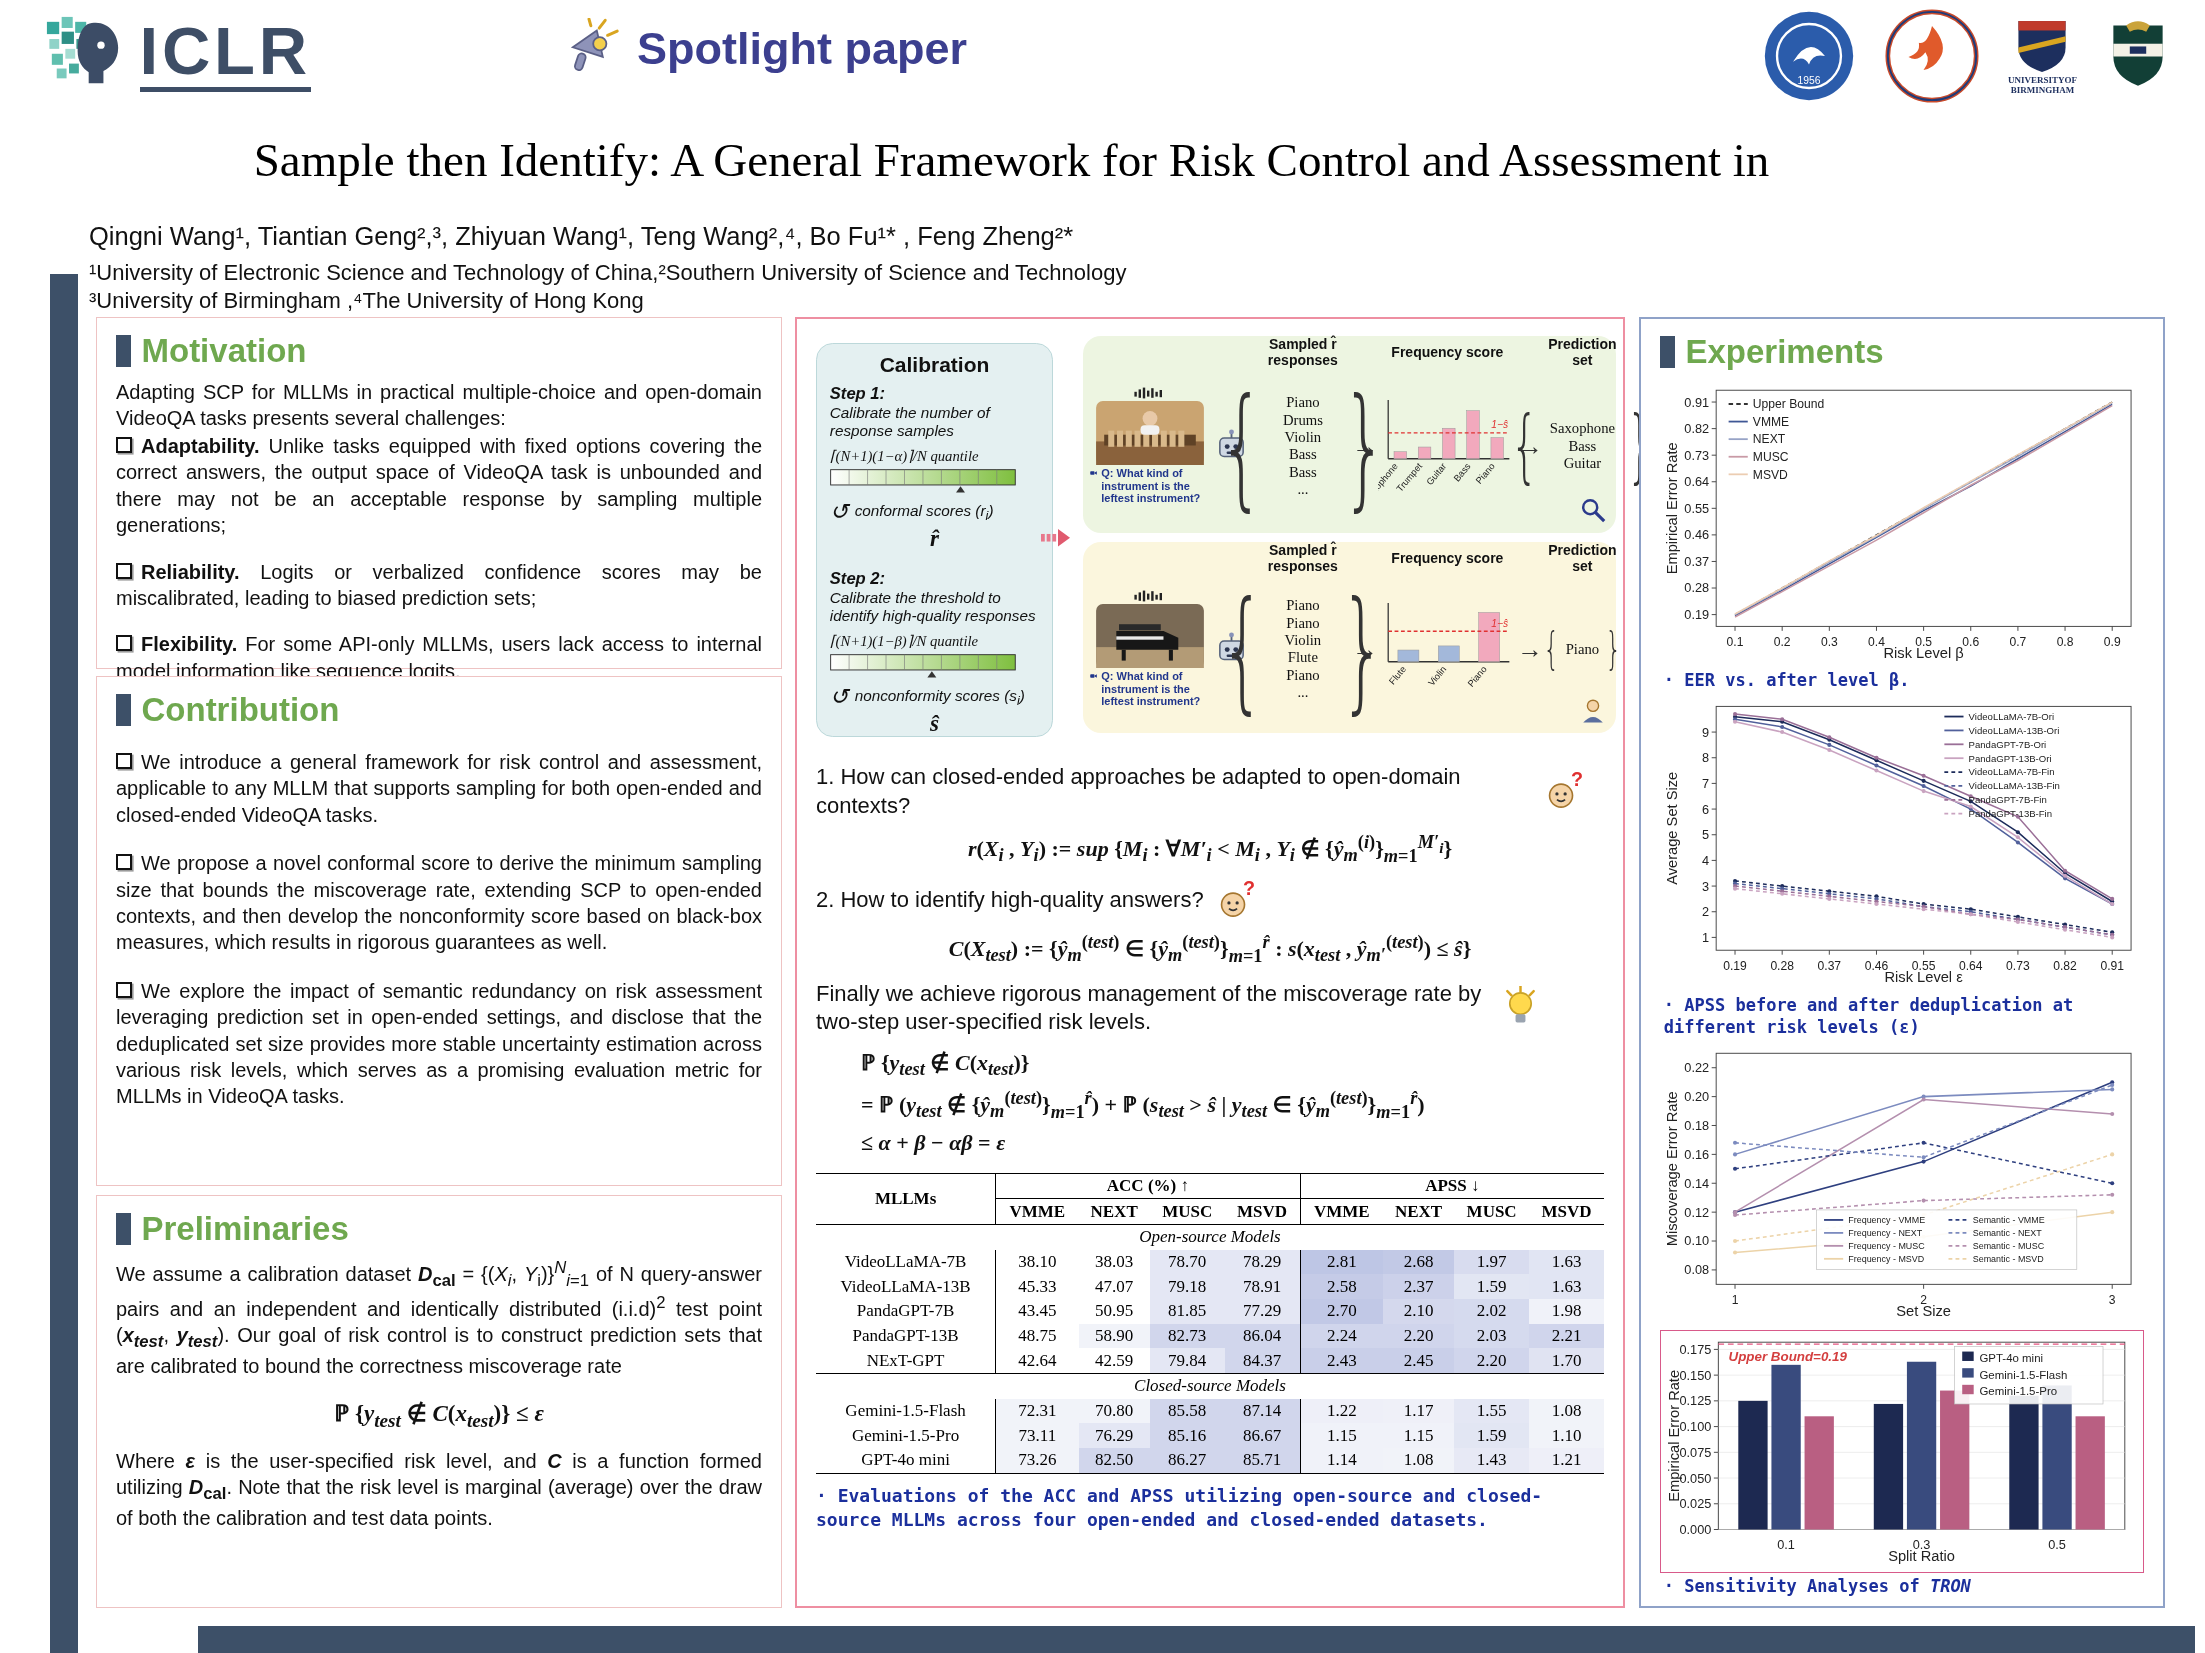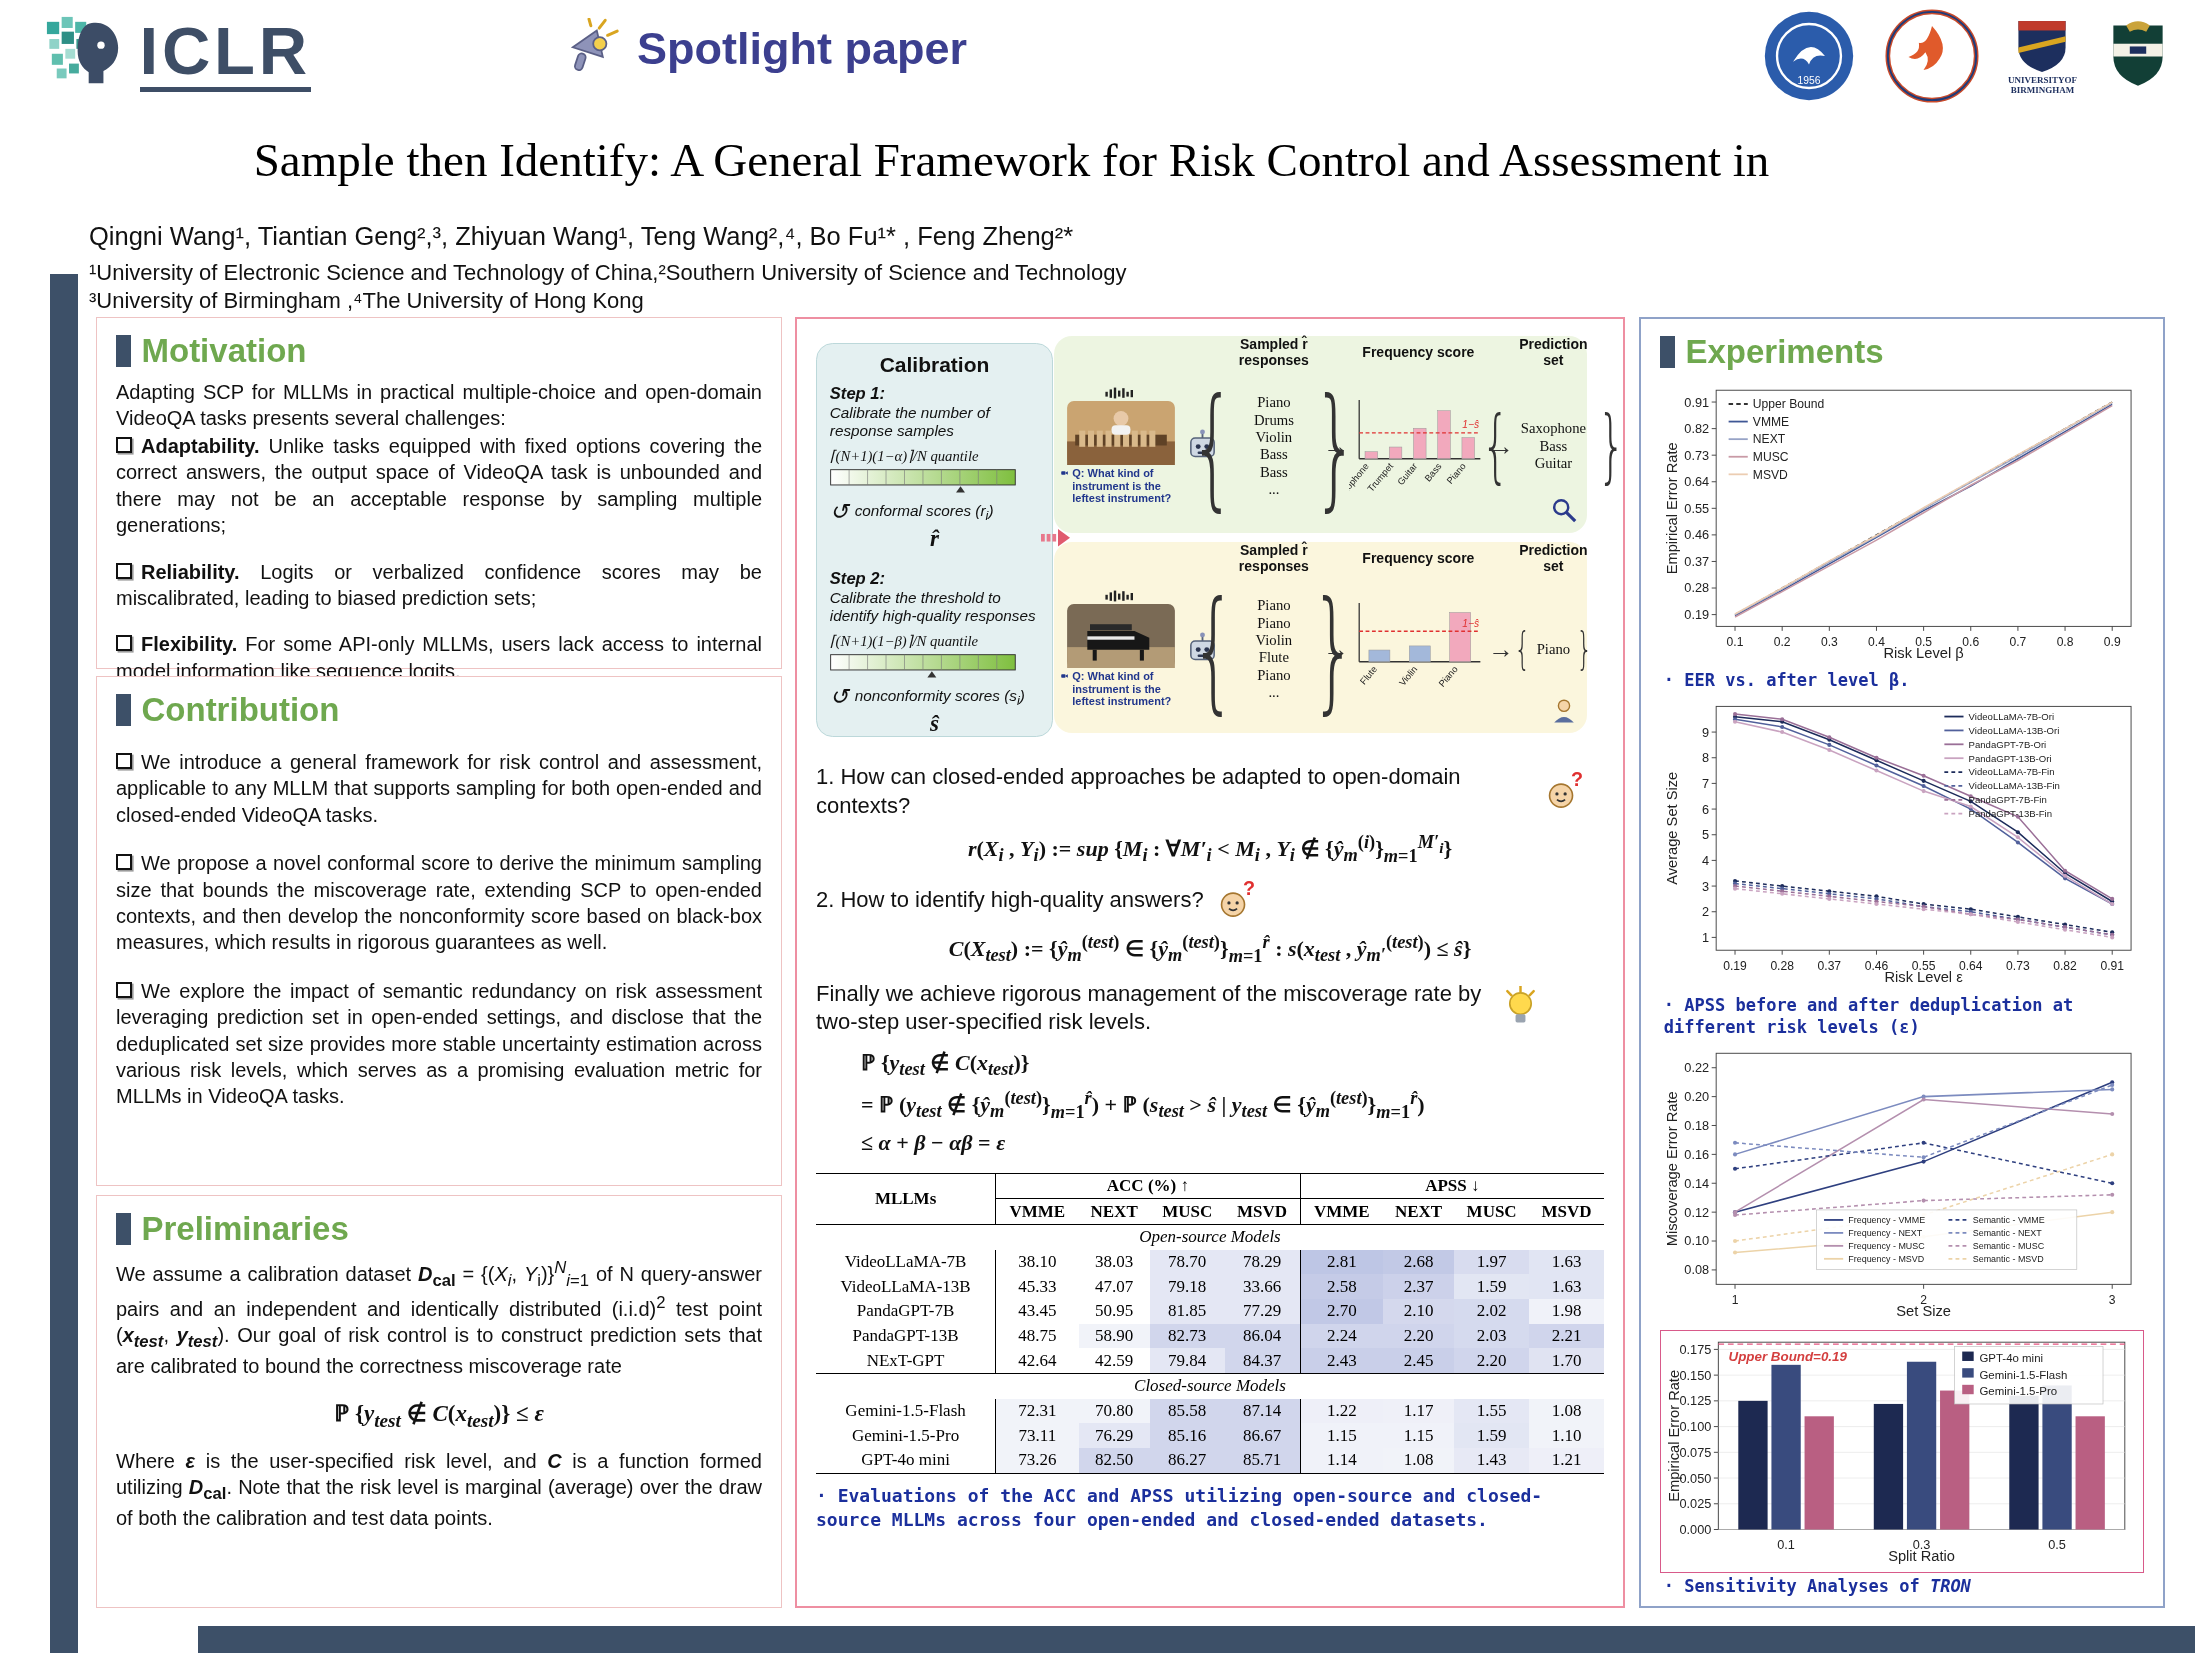--- a/index.html
+++ b/index.html
@@ -53,21 +53,21 @@
   .calib-title{text-align:center;font-size:21px;font-weight:600;margin-bottom:6.4px;}
   .step-label{font-size:16.6px;font-weight:bold;font-style:italic;}
   .step-text{font-size:15.3px;font-style:italic;line-height:1.2;}
   .quant{font-family:"Liberation Serif",serif;font-style:italic;font-size:14.7px;margin:6.4px 0 2.6px;}
   .scores-row{display:flex;align-items:center;gap:6.4px;font-size:15.3px;font-style:italic;margin-top:5.1px;}
   .circ-arrow{font-size:22px;line-height:1;}
   .step-result{text-align:center;font-family:"Liberation Serif",serif;font-style:italic;
                font-weight:bold;font-size:23px;margin-top:2.6px;}
   .step2{margin-top:16.6px;}
   .red-arrow{position:absolute;left:225px;top:189px;}
-  .pipes{position:absolute;left:238px;top:0;width:533px;}
+  .pipes{position:absolute;left:267px;top:0;width:533px;}
   .pipe{display:grid;grid-template-columns:121px 42px 101px 23px 142px 23px 82px;
         grid-template-rows:23px auto;align-items:center;border-radius:18px;
         padding:5.1px 6.4px 3.8px;box-sizing:border-box;position:relative;width:533px;}
   .pipe-green{background:#edf5e1;height:197px;}
   .pipe-yellow{background:#fbf6dd;height:191px;margin-top:9px;}
   .ph{grid-row:1;font-size:14px;font-weight:bold;text-align:center;}
   .pc{grid-row:2;display:flex;flex-direction:column;align-items:center;justify-content:center;}
   .arrow{font-size:25.5px;color:#333;}
   .thumbcell{gap:1.9px;}
   .qtext{display:flex;gap:3.8px;align-items:flex-start;font-size:11px;font-weight:bold;
@@ -554,21 +554,21 @@
               <td style="background:rgba(120,135,200,0.48);" class="vr">2.81</td>
               <td style="background:rgba(120,135,200,0.45);">2.68</td>
               <td style="background:rgba(120,135,200,0.29);">1.97</td>
               <td style="background:rgba(120,135,200,0.22);">1.63</td>
             </tr>
             <tr class="drow">
               <td>VideoLLaMA-13B</td>
               <td style="" class="vr">45.33</td>
               <td style="">47.07</td>
               <td style="background:rgba(120,135,200,0.20);">79.18</td>
-              <td style="background:rgba(120,135,200,0.20);">33.66</td>
+              <td style="background:rgba(120,135,200,0.20);">78.91</td>
               <td style="background:rgba(120,135,200,0.43);" class="vr">2.58</td>
               <td style="background:rgba(120,135,200,0.38);">2.37</td>
               <td style="background:rgba(120,135,200,0.21);">1.59</td>
               <td style="background:rgba(120,135,200,0.22);">1.63</td>
             </tr>
             <tr class="drow">
               <td>PandaGPT-7B</td>
               <td style="" class="vr">43.45</td>
               <td style="">50.95</td>
               <td style="background:rgba(120,135,200,0.20);">81.85</td>

